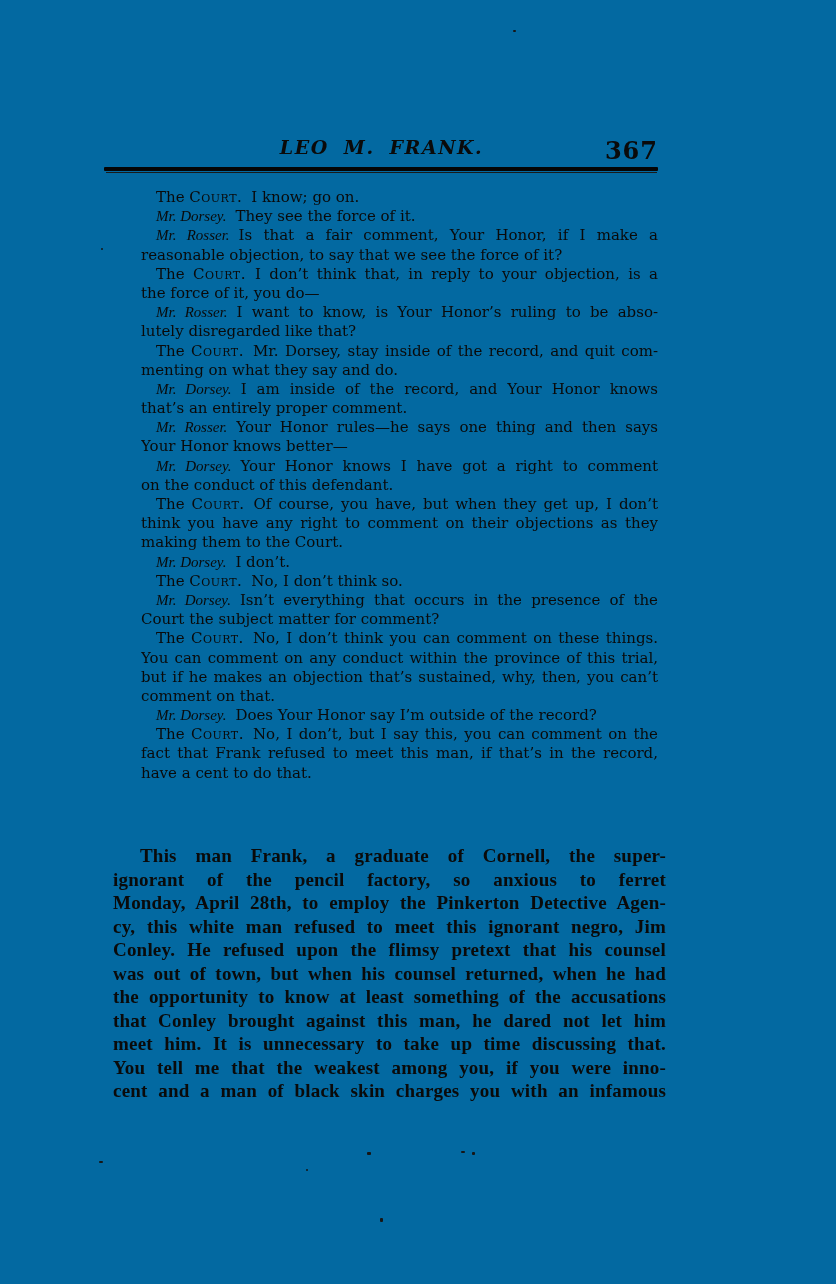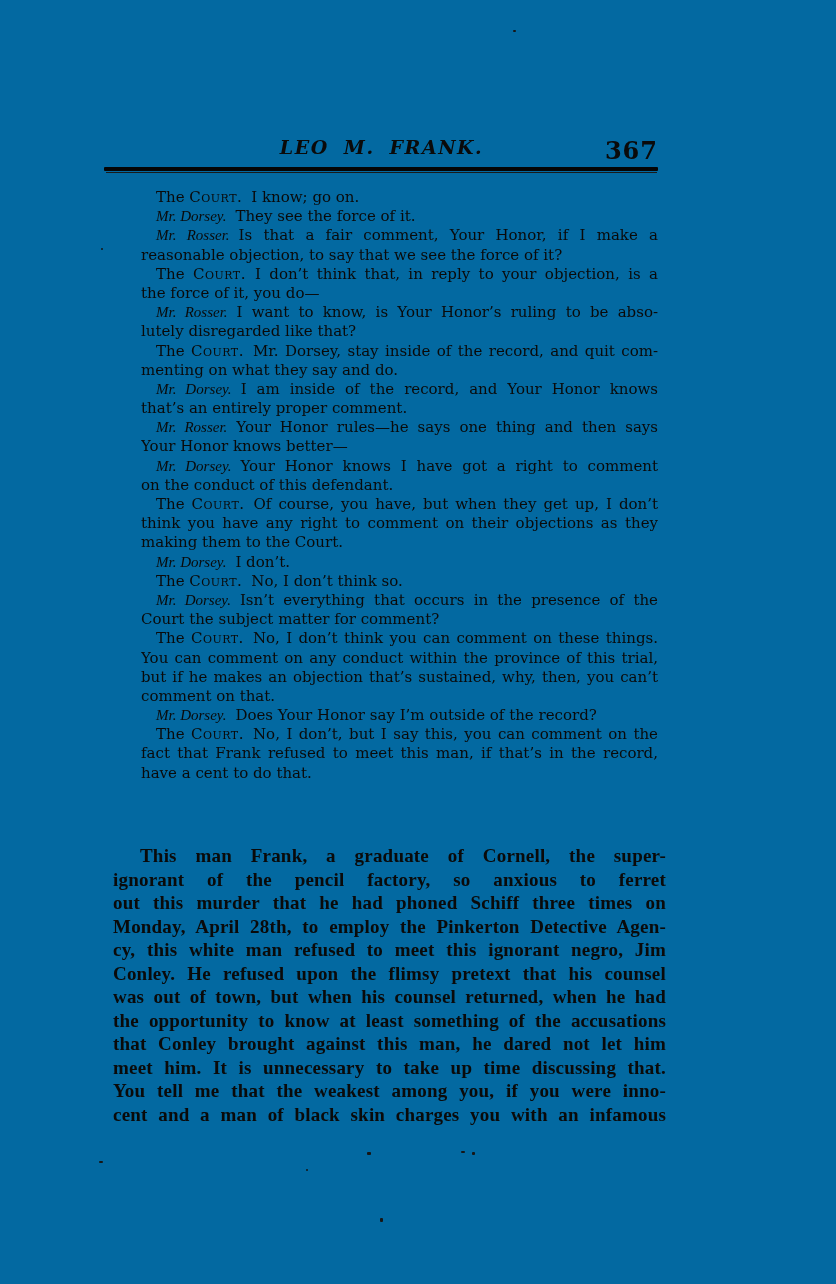--- a/index.html
+++ b/index.html
@@ -138,21 +138,20 @@
       <div class="t-line t-end">comment on that.</div>
       <div class="t-line t-first t-end"><span class="speaker it">Mr. Dorsey.</span>Does Your Honor say I’m outside of the record?</div>
       <div class="t-line t-first"><span class="speaker">The <span class="sc">Court.</span></span>No, I don’t, but I say this, you can comment on the</div>
       <div class="t-line">fact that Frank refused to meet this man, if that’s in the record, you</div>
       <div class="t-line t-end">have a cent to do that.</div>
     </div>
 
   <div class="argument" id="argument">
       <div class="a-line a-first">This man Frank, a graduate of Cornell, the super-</div>
       <div class="a-line">ignorant of the pencil factory, so anxious to ferret</div>
-      <div class="a-line">out this murder that he had phoned Schiff three times on</div>
       <div class="a-line">Monday, April 28th, to employ the Pinkerton Detective Agen-</div>
       <div class="a-line">cy, this white man refused to meet this ignorant negro, Jim</div>
       <div class="a-line">Conley.  He refused upon the flimsy pretext that his counsel</div>
       <div class="a-line">was out of town, but when his counsel returned, when he had</div>
       <div class="a-line">the opportunity to know at least something of the accusations</div>
       <div class="a-line">that Conley brought against this man, he dared not let him</div>
       <div class="a-line">meet him.  It is unnecessary to take up time discussing that.</div>
       <div class="a-line">You tell me that the weakest among you, if you were inno-</div>
       <div class="a-line">cent and a man of black skin charges you with an infamous</div>
     </div>

